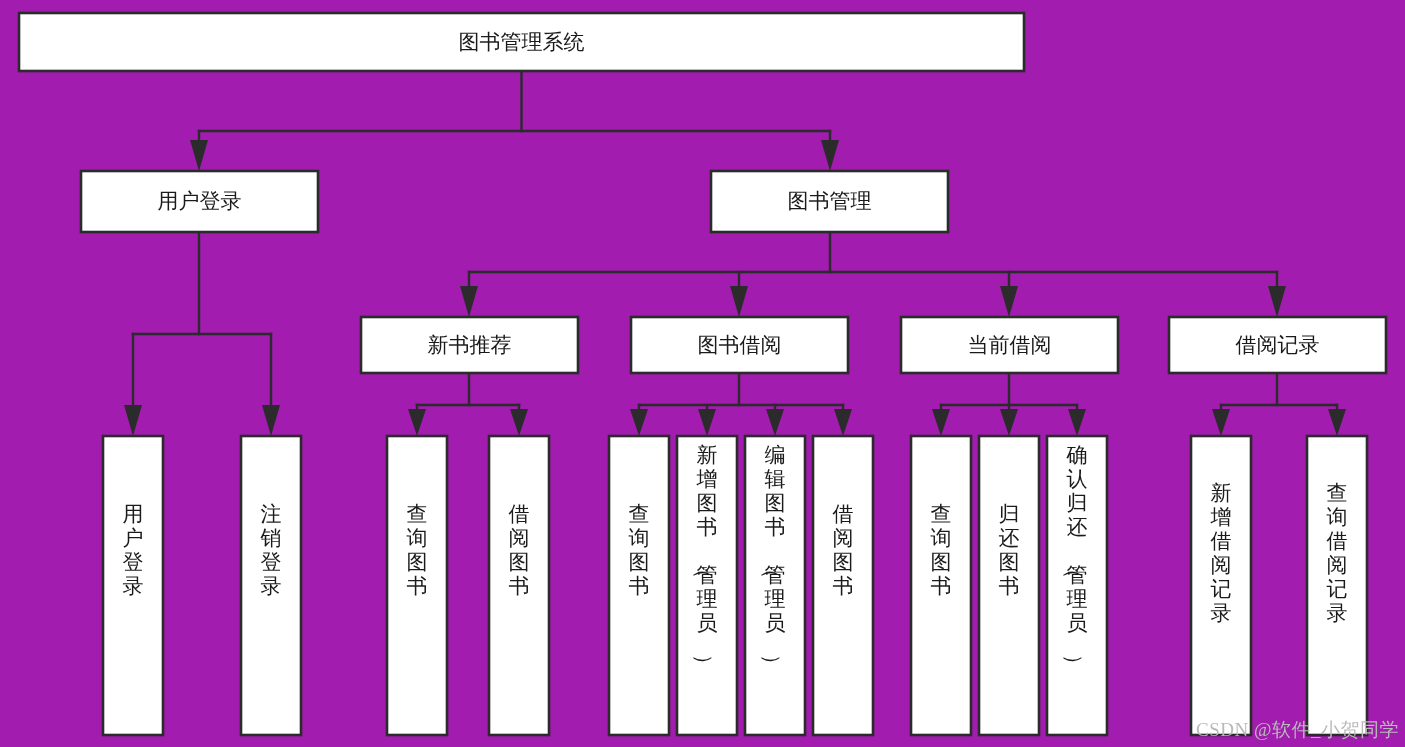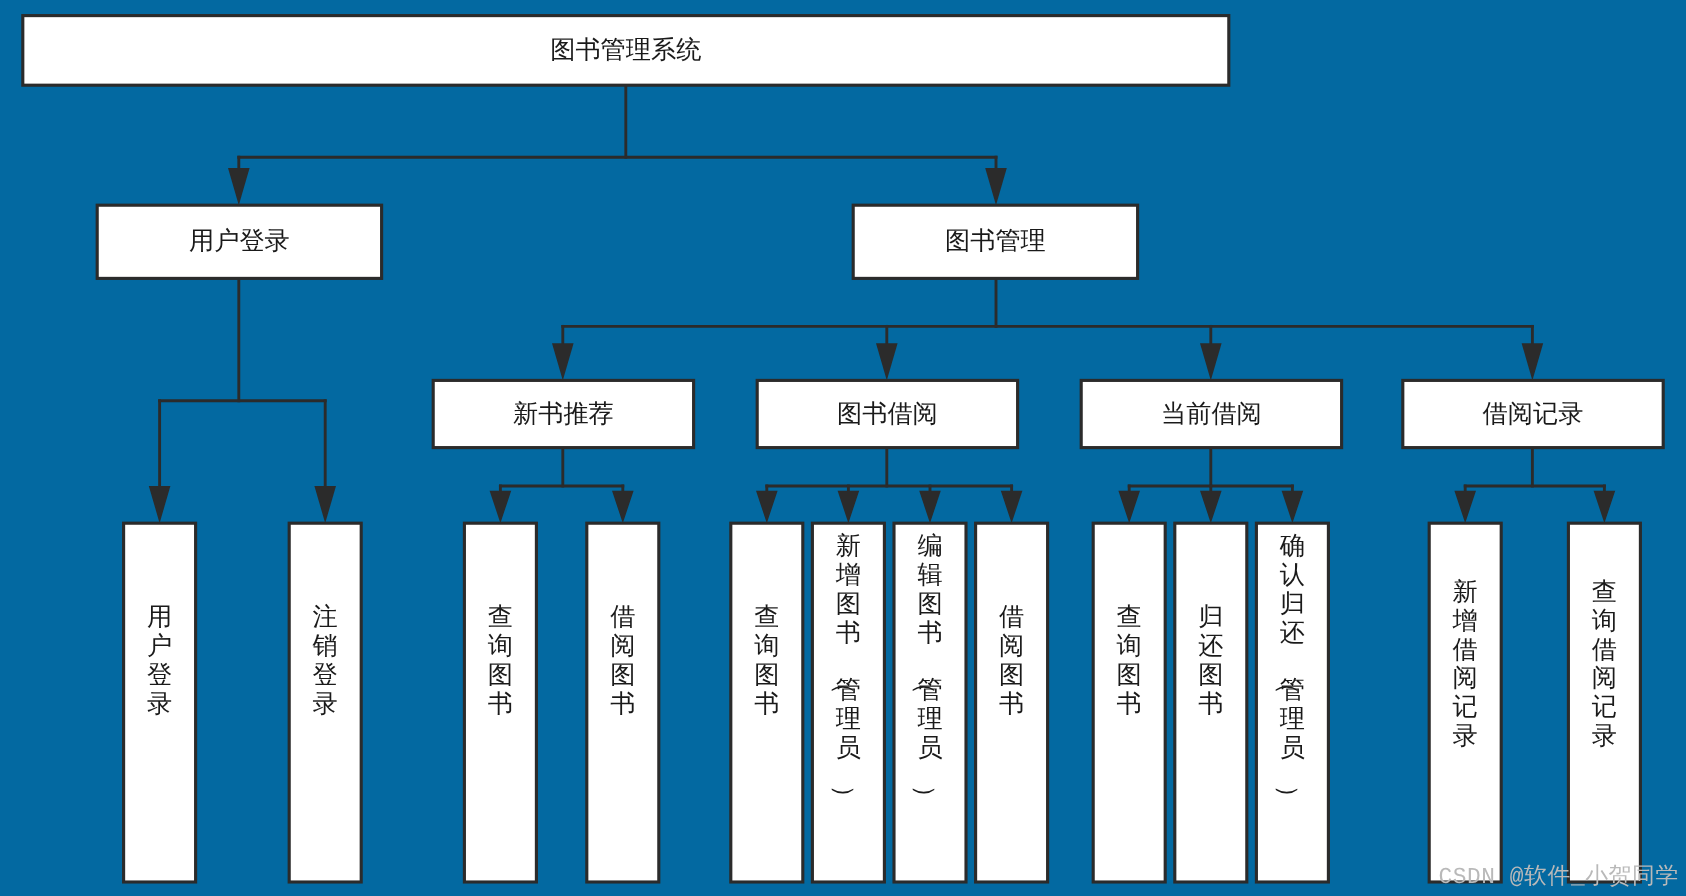--- a/index.html
+++ b/index.html
@@ -10,21 +10,21 @@
   body {
     width: 1405px;
     height: 747px;
     font-family: "DejaVu Sans", "Liberation Sans", sans-serif;
     overflow: hidden;
   }
   #diagram-root {
     position: relative;
     width: 1405px;
     height: 747px;
-    background: #0369a1;
+    background: #a21caf;
   }
   svg#diagram-svg {
     position: absolute;
     left: 0;
     top: 0;
     width: 1405px;
     height: 747px;
   }
   .node-box {
     fill: #ffffff;
@@ -51,21 +51,21 @@
   .node-label-v {
     font-family: "DejaVu Sans", "Liberation Sans", sans-serif;
     font-size: 21px;
     fill: #1a1a1a;
     text-anchor: middle;
   }
   .watermark {
     position: absolute;
     right: 6px;
     bottom: 4px;
-    font-family: Liberation Mono, monospace;
+    font-family: Liberation Serif, serif;
     font-size: 19px;
     color: #b9b9b9;
     white-space: nowrap;
     letter-spacing: 0.5px;
     pointer-events: none;
     margin-top: 16px;
   }
 </style>
 </head>
 <body>

